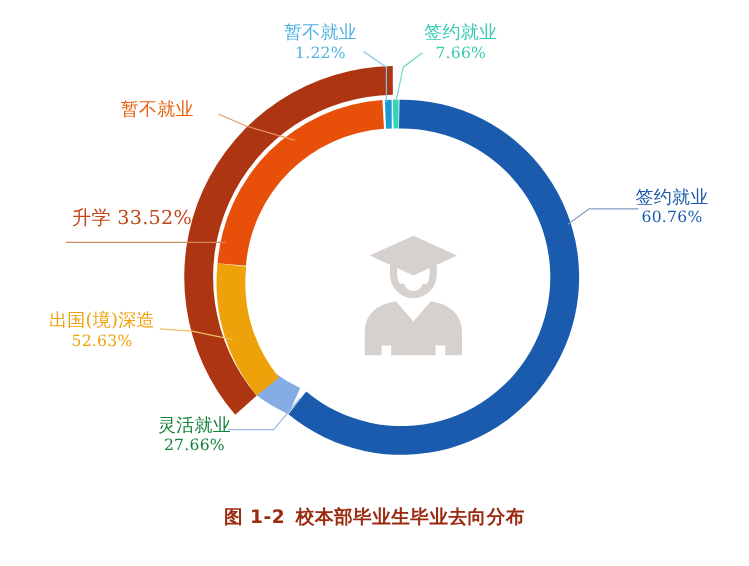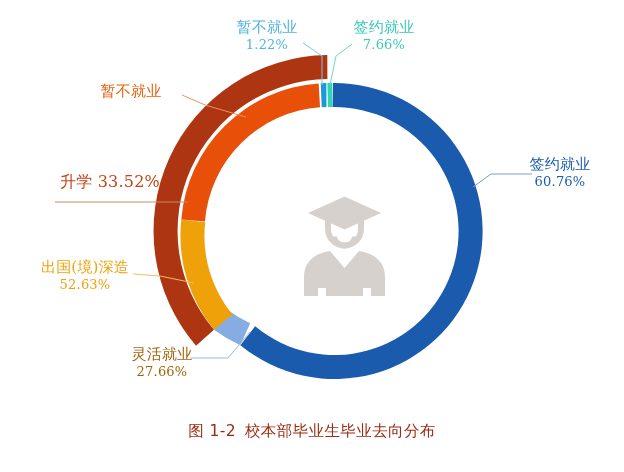--- a/index.html
+++ b/index.html
@@ -73,21 +73,21 @@
   }
 
   .caption {
     position: absolute;
     left: 0;
     top: 421px;
     width: 624px;
     text-align: center;
     font-family: "DejaVu Sans", "Liberation Sans", sans-serif;
     font-size: 15.5px;
-    font-weight: normal;
+    font-weight: bold;
     letter-spacing: 0.4px;
   }
   .caption .cap-num { margin-right: 9px; }
 </style>
 </head>
 <body>
 
 <div id="figure-root">
 
   <svg class="chart-svg" viewBox="0 0 624 472">
@@ -214,21 +214,21 @@
       <span class="lab-name">升学</span>
       <span class="lab-val">33.52%</span>
     </span>
   </div>
 
   <div class="label" id="lab-chuguo" style="color:#EFA10A">
     <span class="lab-name">出国(境)深造</span>
     <span class="lab-val">52.63%</span>
   </div>
 
-  <div class="label" id="lab-linghuo" style="color:#a16207">
+  <div class="label" id="lab-linghuo" style="color:#15803d">
     <span class="lab-name">灵活就业</span>
     <span class="lab-val">27.66%</span>
   </div>
 
   <div class="label" id="lab-qianyue" style="color:#1A5BAE">
     <span class="lab-name">签约就业</span>
     <span class="lab-val">60.76%</span>
   </div>
 
   <div class="caption" style="color:#9A2B10">

